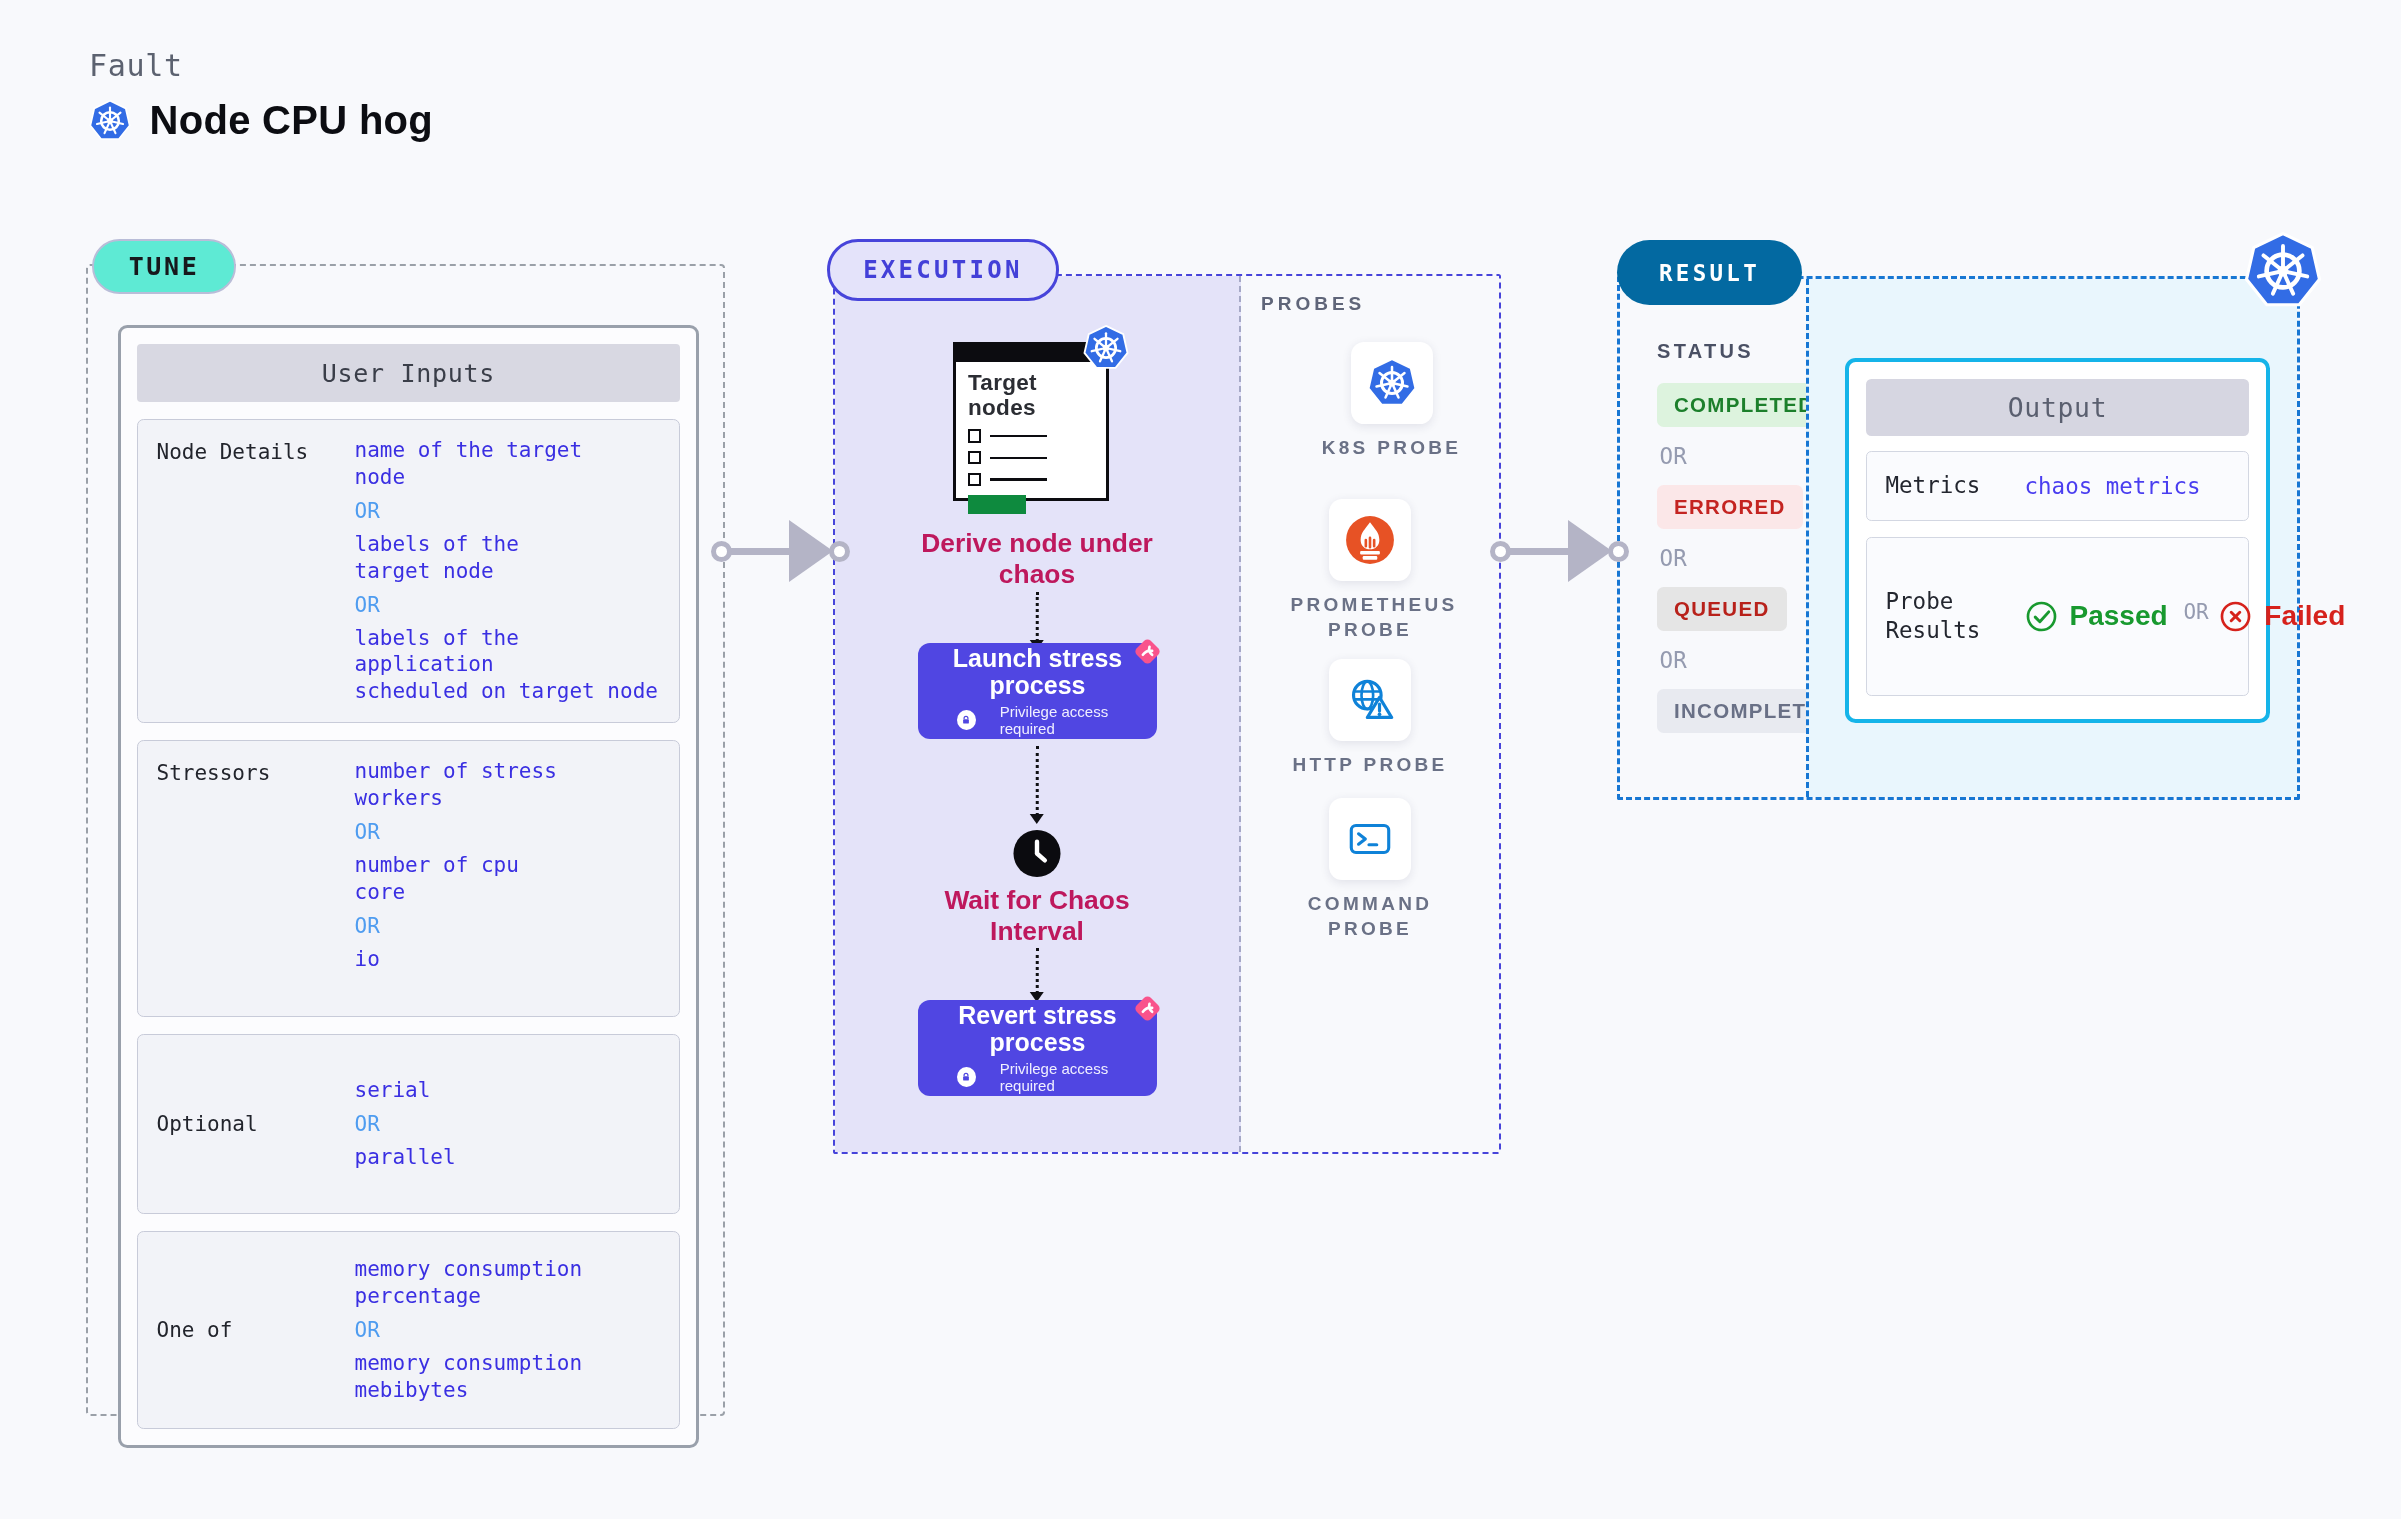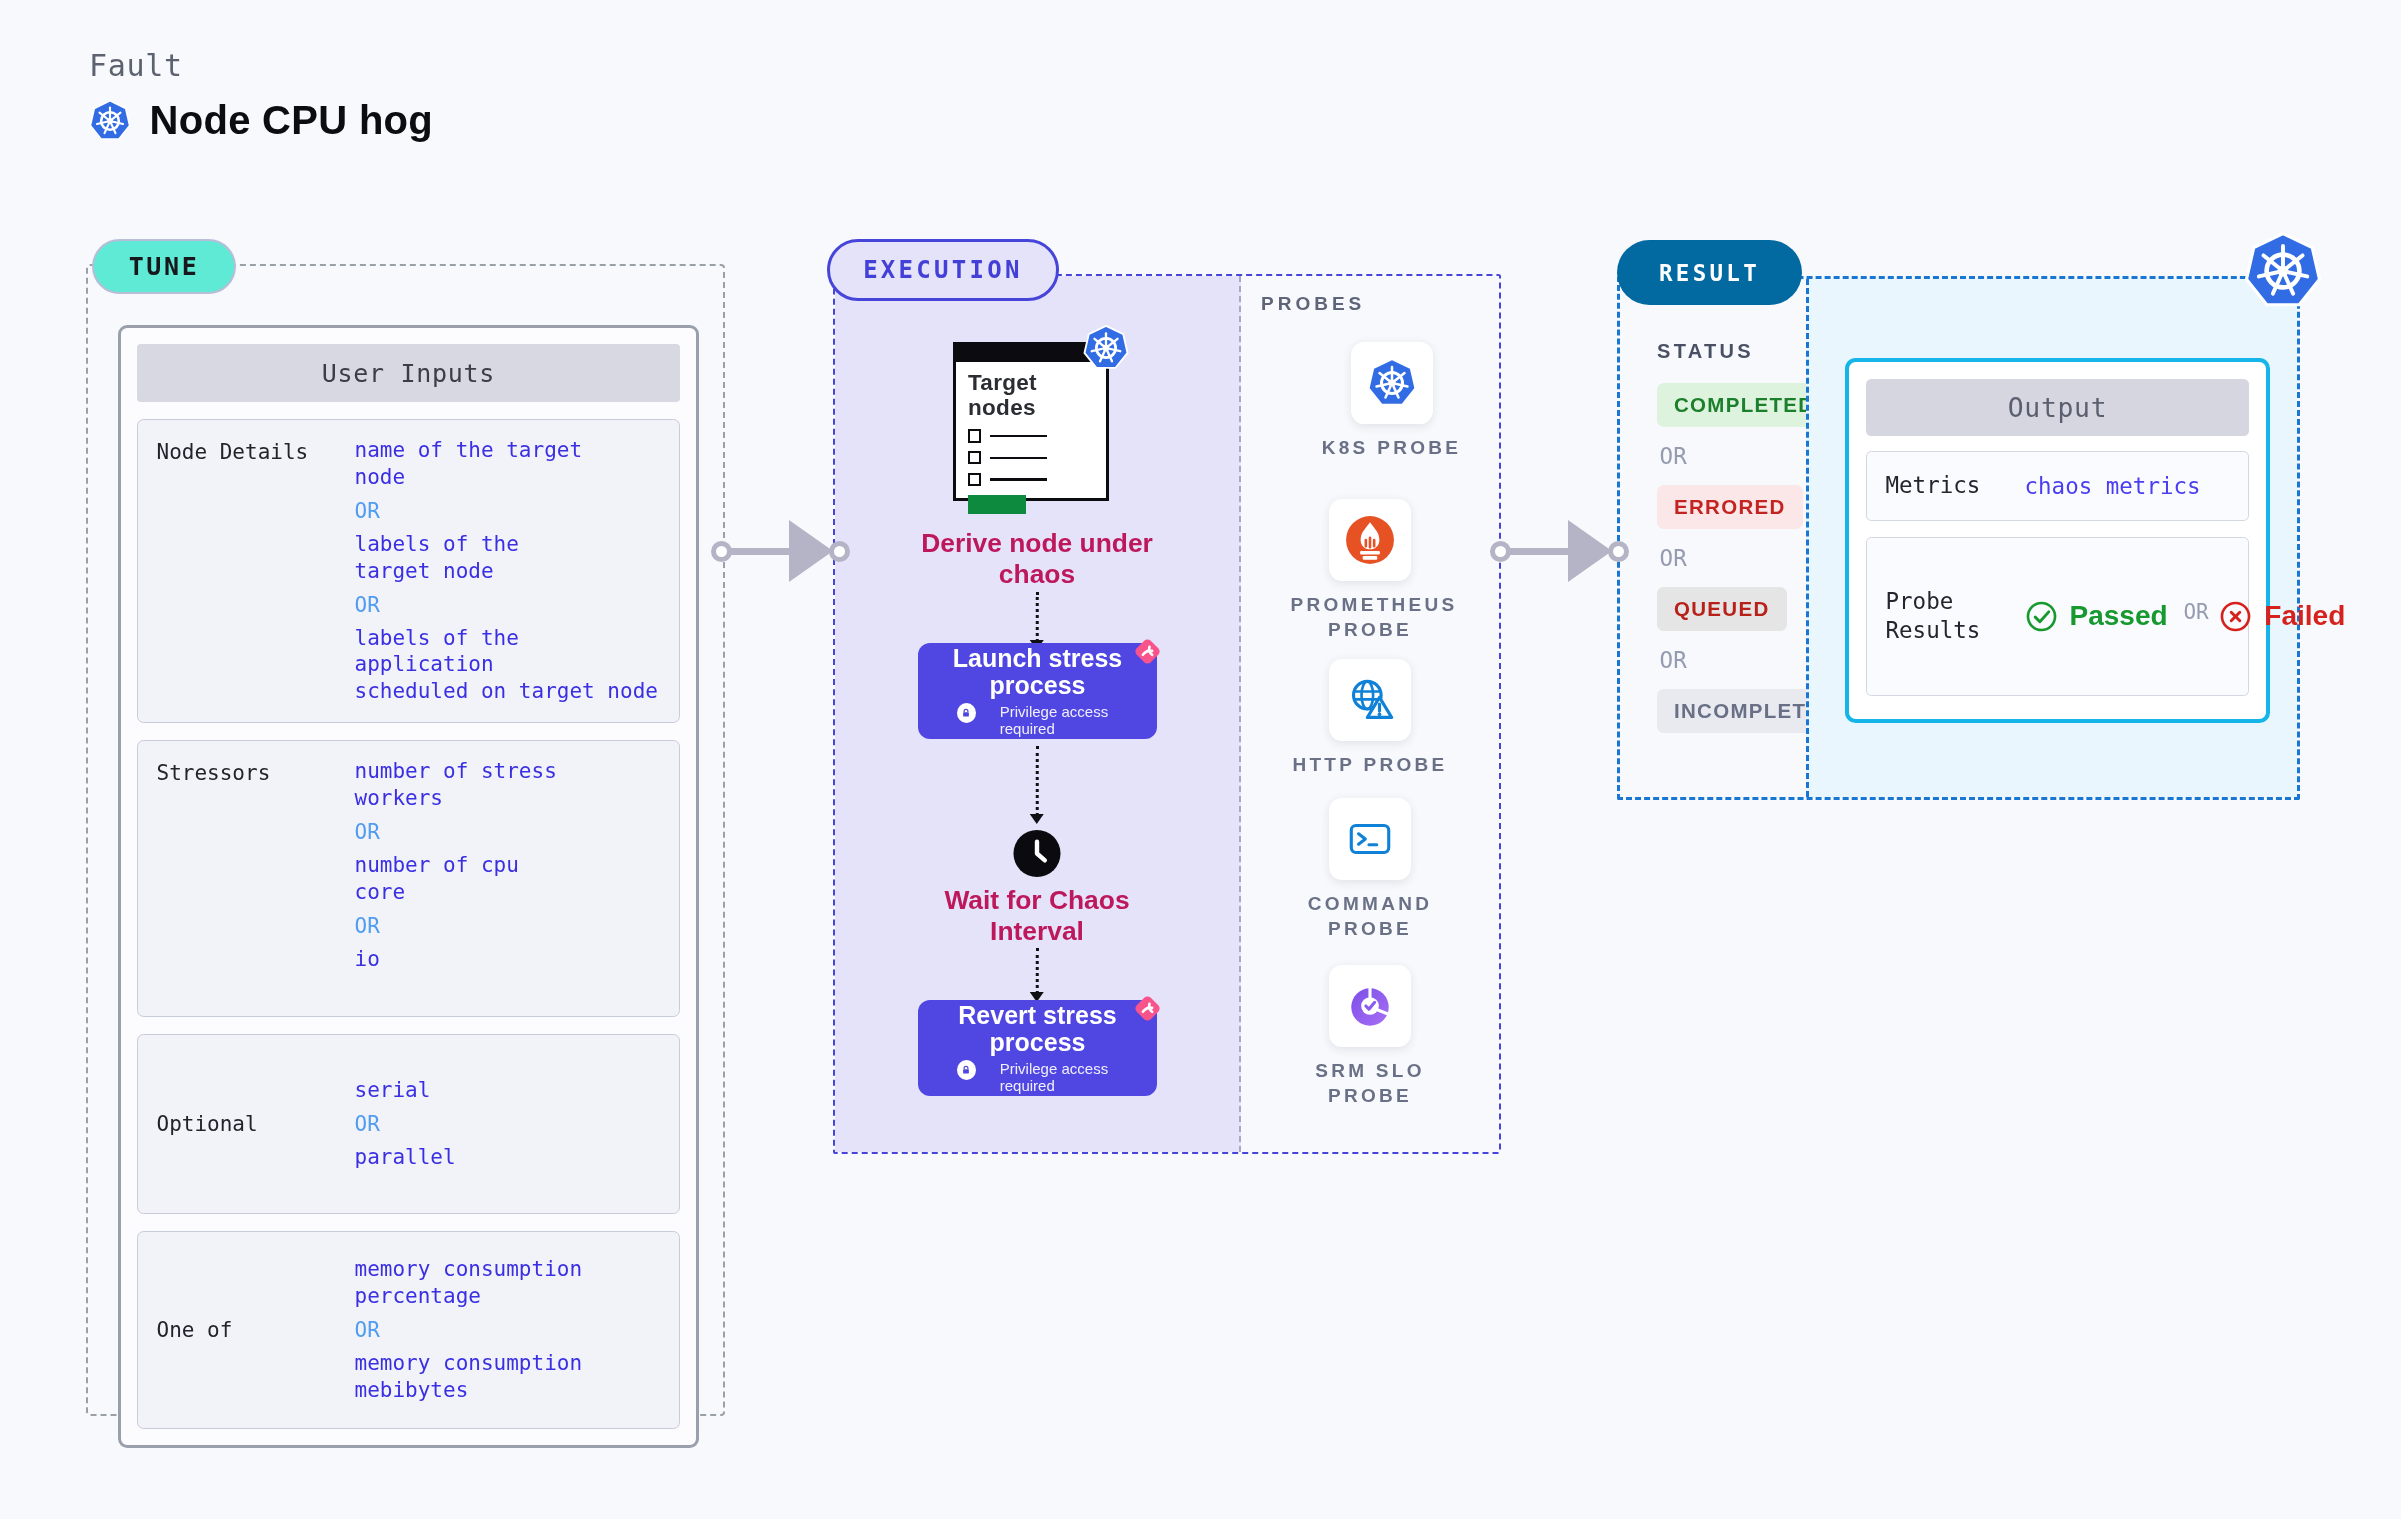--- a/index.html
+++ b/index.html
@@ -81,21 +81,21 @@
 
   .dotted-arrow { position:absolute; left:50%; transform:translateX(-50%); width:14.5px; }
   .da-line { position:absolute; left:6px; top:0; bottom:8px; border-left:3.3px dotted #101014; }
   .da-head { position:absolute; left:0; bottom:0; width:0; height:0;
     border-left:7.3px solid transparent; border-right:7.3px solid transparent; border-top:10.6px solid #101014; }
 
   .chaos-btn { position:absolute; left:83px; width:239px; height:96px;
     background:#5046e2; border-radius:12px; color:#fff;
     display:flex; flex-direction:column; align-items:center; justify-content:center; }
   .chaos-btn-title { font-size:25px; font-weight:700; line-height:1.08; text-align:center; max-width:192px; }
-  .priv-row { display:flex; gap:24px; margin-top:4px;margin-left:39px; }
+  .priv-row { display:flex; align-items:center; gap:24px; margin-top:4px;margin-left:39px; }
   .priv-circle { width:20px; height:20px; border-radius:50%; background:#fff;
     display:flex; align-items:center; justify-content:center; }
   .priv-text { font-size:15px; color:#f0efff; }
   .pink-badge { position:absolute; right:-10.6px; top:-12px; }
 
   .clock-wrap { position:absolute; left:50%; transform:translateX(-50%); }
 
   
   .probes-title { position:absolute; left:20px; top:17px; font-size:19px; font-weight:700;
     letter-spacing:4px; color:#5f6579; }
@@ -373,31 +373,20 @@
         <div class="probe-card">
           <svg class="icon" width="52" height="52" viewBox="0 0 100 100">
             <rect x="14" y="24" width="72" height="52" rx="9" fill="none" stroke="#0f82d8" stroke-width="6"></rect>
             <path d="M28 40 l13 10 -13 10" fill="none" stroke="#0f82d8" stroke-width="6" stroke-linecap="round" stroke-linejoin="round"></path>
             <path d="M48 61 h15" stroke="#0f82d8" stroke-width="6" stroke-linecap="round"></path>
           </svg>
         </div>
         <div class="probe-label">COMMAND PROBE</div>
       </div>
 
-      <div class="probe-item" style="top:689px;">
-        <div class="probe-card">
-          <svg class="icon" width="52" height="52" viewBox="0 0 100 100">
-            <circle cx="50" cy="52" r="36" fill="url(#sloGrad)"></circle>
-            <path d="M50 52 V14 M50 52 L86 66" stroke="#ffffff" stroke-width="6"></path>
-            <circle cx="50" cy="50" r="17" fill="#ffffff"></circle>
-            <path d="M42 50 l6 6 l11 -13" fill="none" stroke="#8a5cf0" stroke-width="6" stroke-linecap="round" stroke-linejoin="round"></path>
-          </svg>
-        </div>
-        <div class="probe-label">SRM SLO PROBE</div>
-      </div>
     </div>
   </div>
 
   <div class="abs pill result-badge mono">RESULT</div>
   <svg class="abs icon result-k8s" width="78" height="78" viewBox="0 0 118 118">
       <use href="#k8s"></use>
     </svg>
 
   <div class="abs result-box">
     <div class="status-col">

